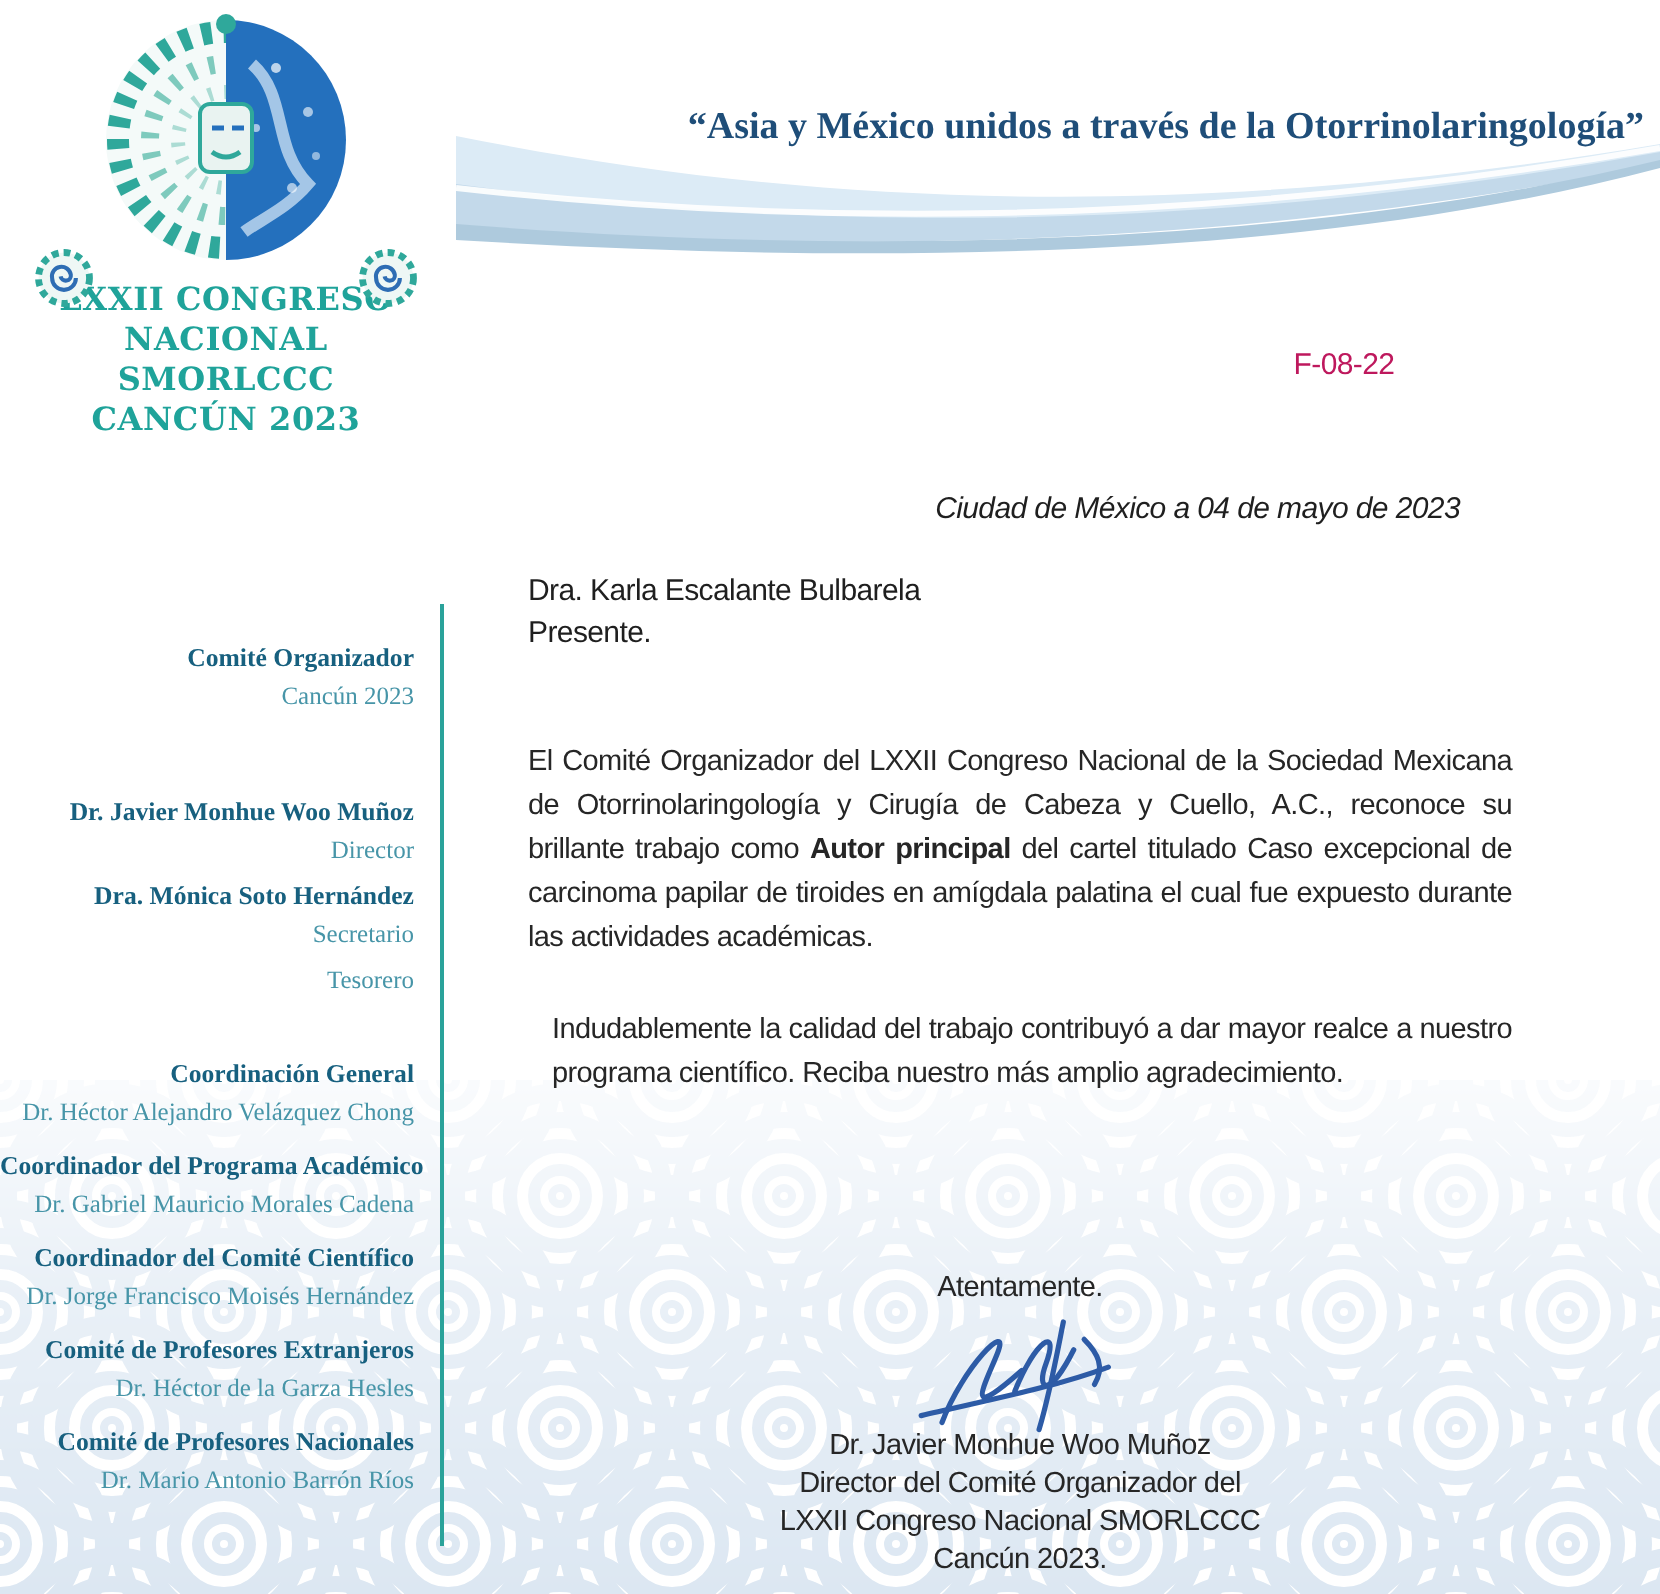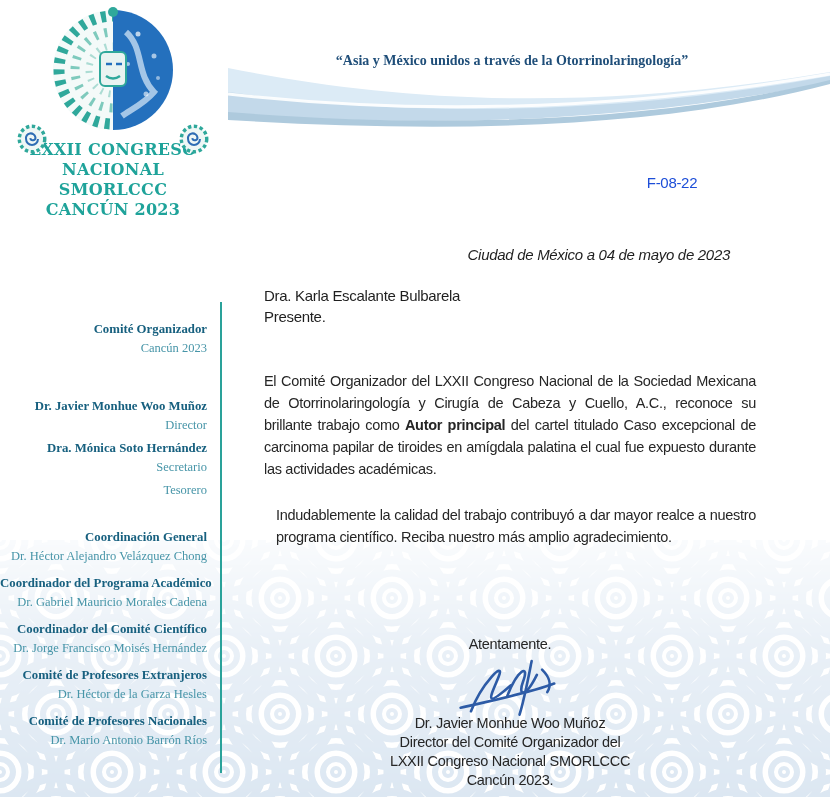--- a/index.html
+++ b/index.html
@@ -12,27 +12,27 @@
   .watermark{position:absolute;left:0;top:540px;z-index:0;}
   
   .logo-block{position:absolute;left:10px;top:4px;width:206px;text-align:center;z-index:2;}
   .emblem{display:block;margin:0 auto;}
   .shell{position:absolute;top:118px;}
   .shell.left{left:4px;}
   .shell.right{right:4px;}
   .logo-title{margin-top:2px;font-family:"DejaVu Serif","Liberation Serif",serif;
     font-weight:bold;color:#1fa39a;font-size:16px;line-height:20px;letter-spacing:.3px;}
   
-  .quote{position:absolute;top:53px;right:8px;width:620px;text-align:center;
-    font-family:"Liberation Serif",serif;font-weight:bold;color:#1f4e79;font-size:14px;z-index:2;}
+  .quote{position:absolute;top:53px;right:8px;width:620px;text-align:right;
+    font-family:"Liberation Serif",serif;font-weight:bold;color:#1f4e79;font-size:19px;z-index:2;}
   .wave{position:absolute;left:228px;top:64px;z-index:1;}
   
   .cond{letter-spacing:-0.3px;}
   .form-code{position:absolute;top:174px;left:622px;width:100px;text-align:center;
-    font-size:15px;color:#1d4ed8;z-index:2;}
+    font-size:15px;color:#be185d;z-index:2;}
   .dateline{position:absolute;top:246px;left:430px;width:300px;text-align:right;
     font-size:15px;color:#1f1f1f;z-index:2;font-style:italic;}
   
   .recipient{position:absolute;left:264px;top:285px;font-size:15px;color:#1f1f1f;
     line-height:21px;z-index:2;}
   .recipient .name{font-weight:normal;}
   
   .body-text{position:absolute;left:264px;top:370px;width:492px;z-index:2;
     font-size:14.5px;line-height:22px;color:#262626;text-align:justify;}
   .body-text p{margin:0;}

